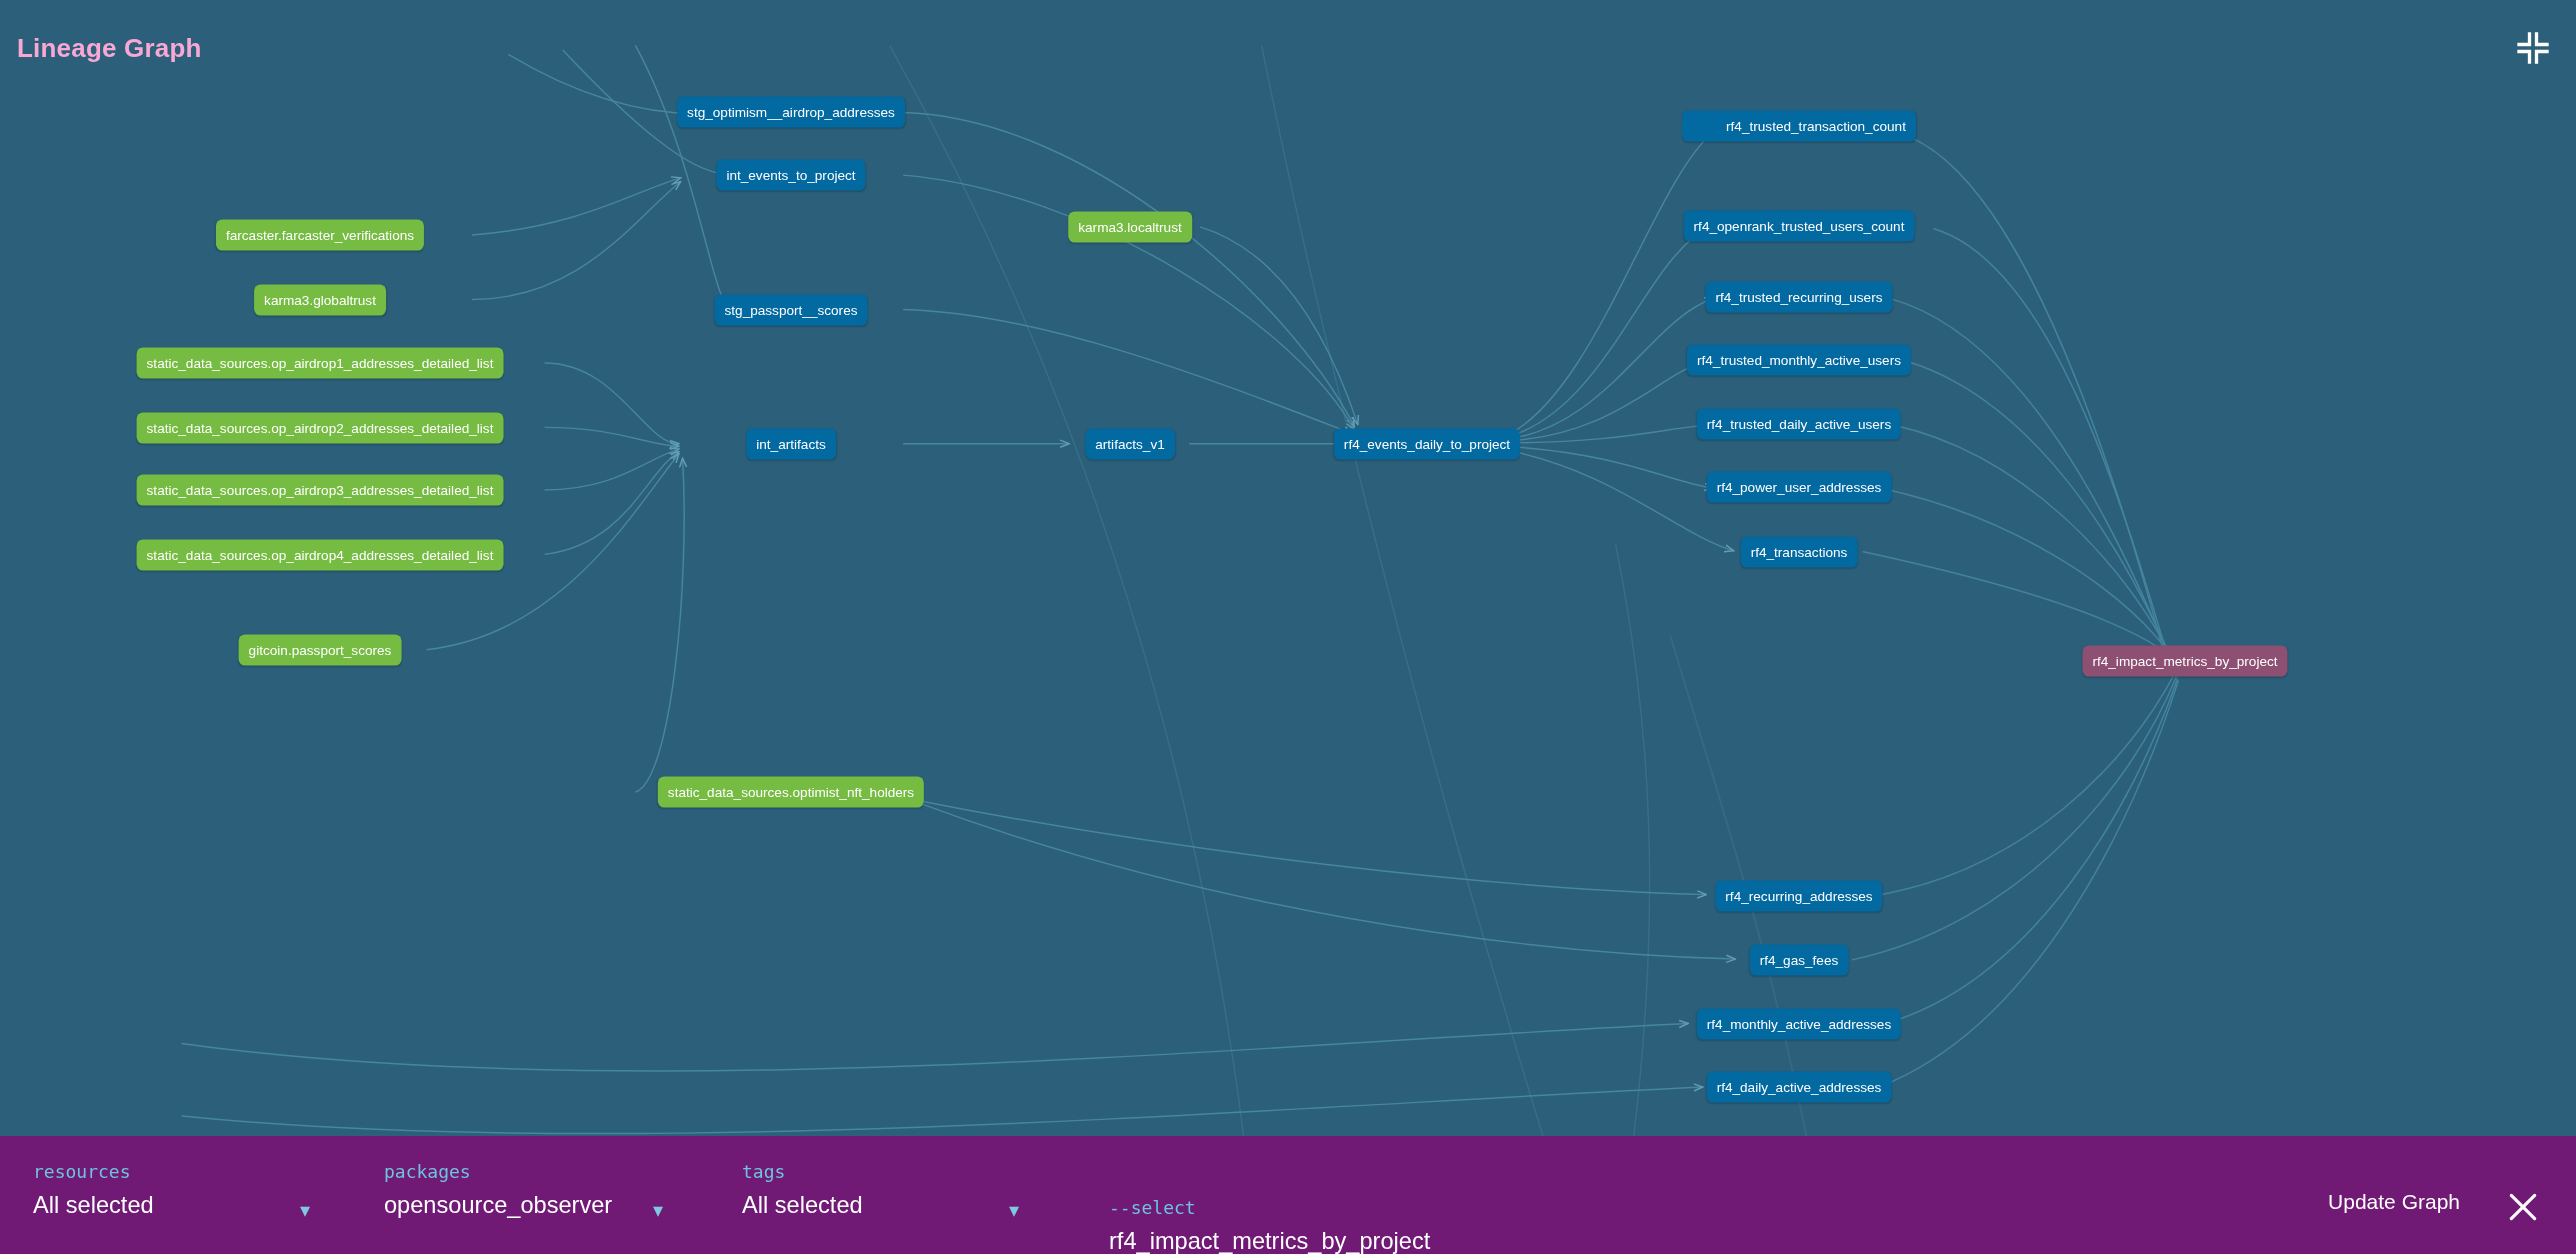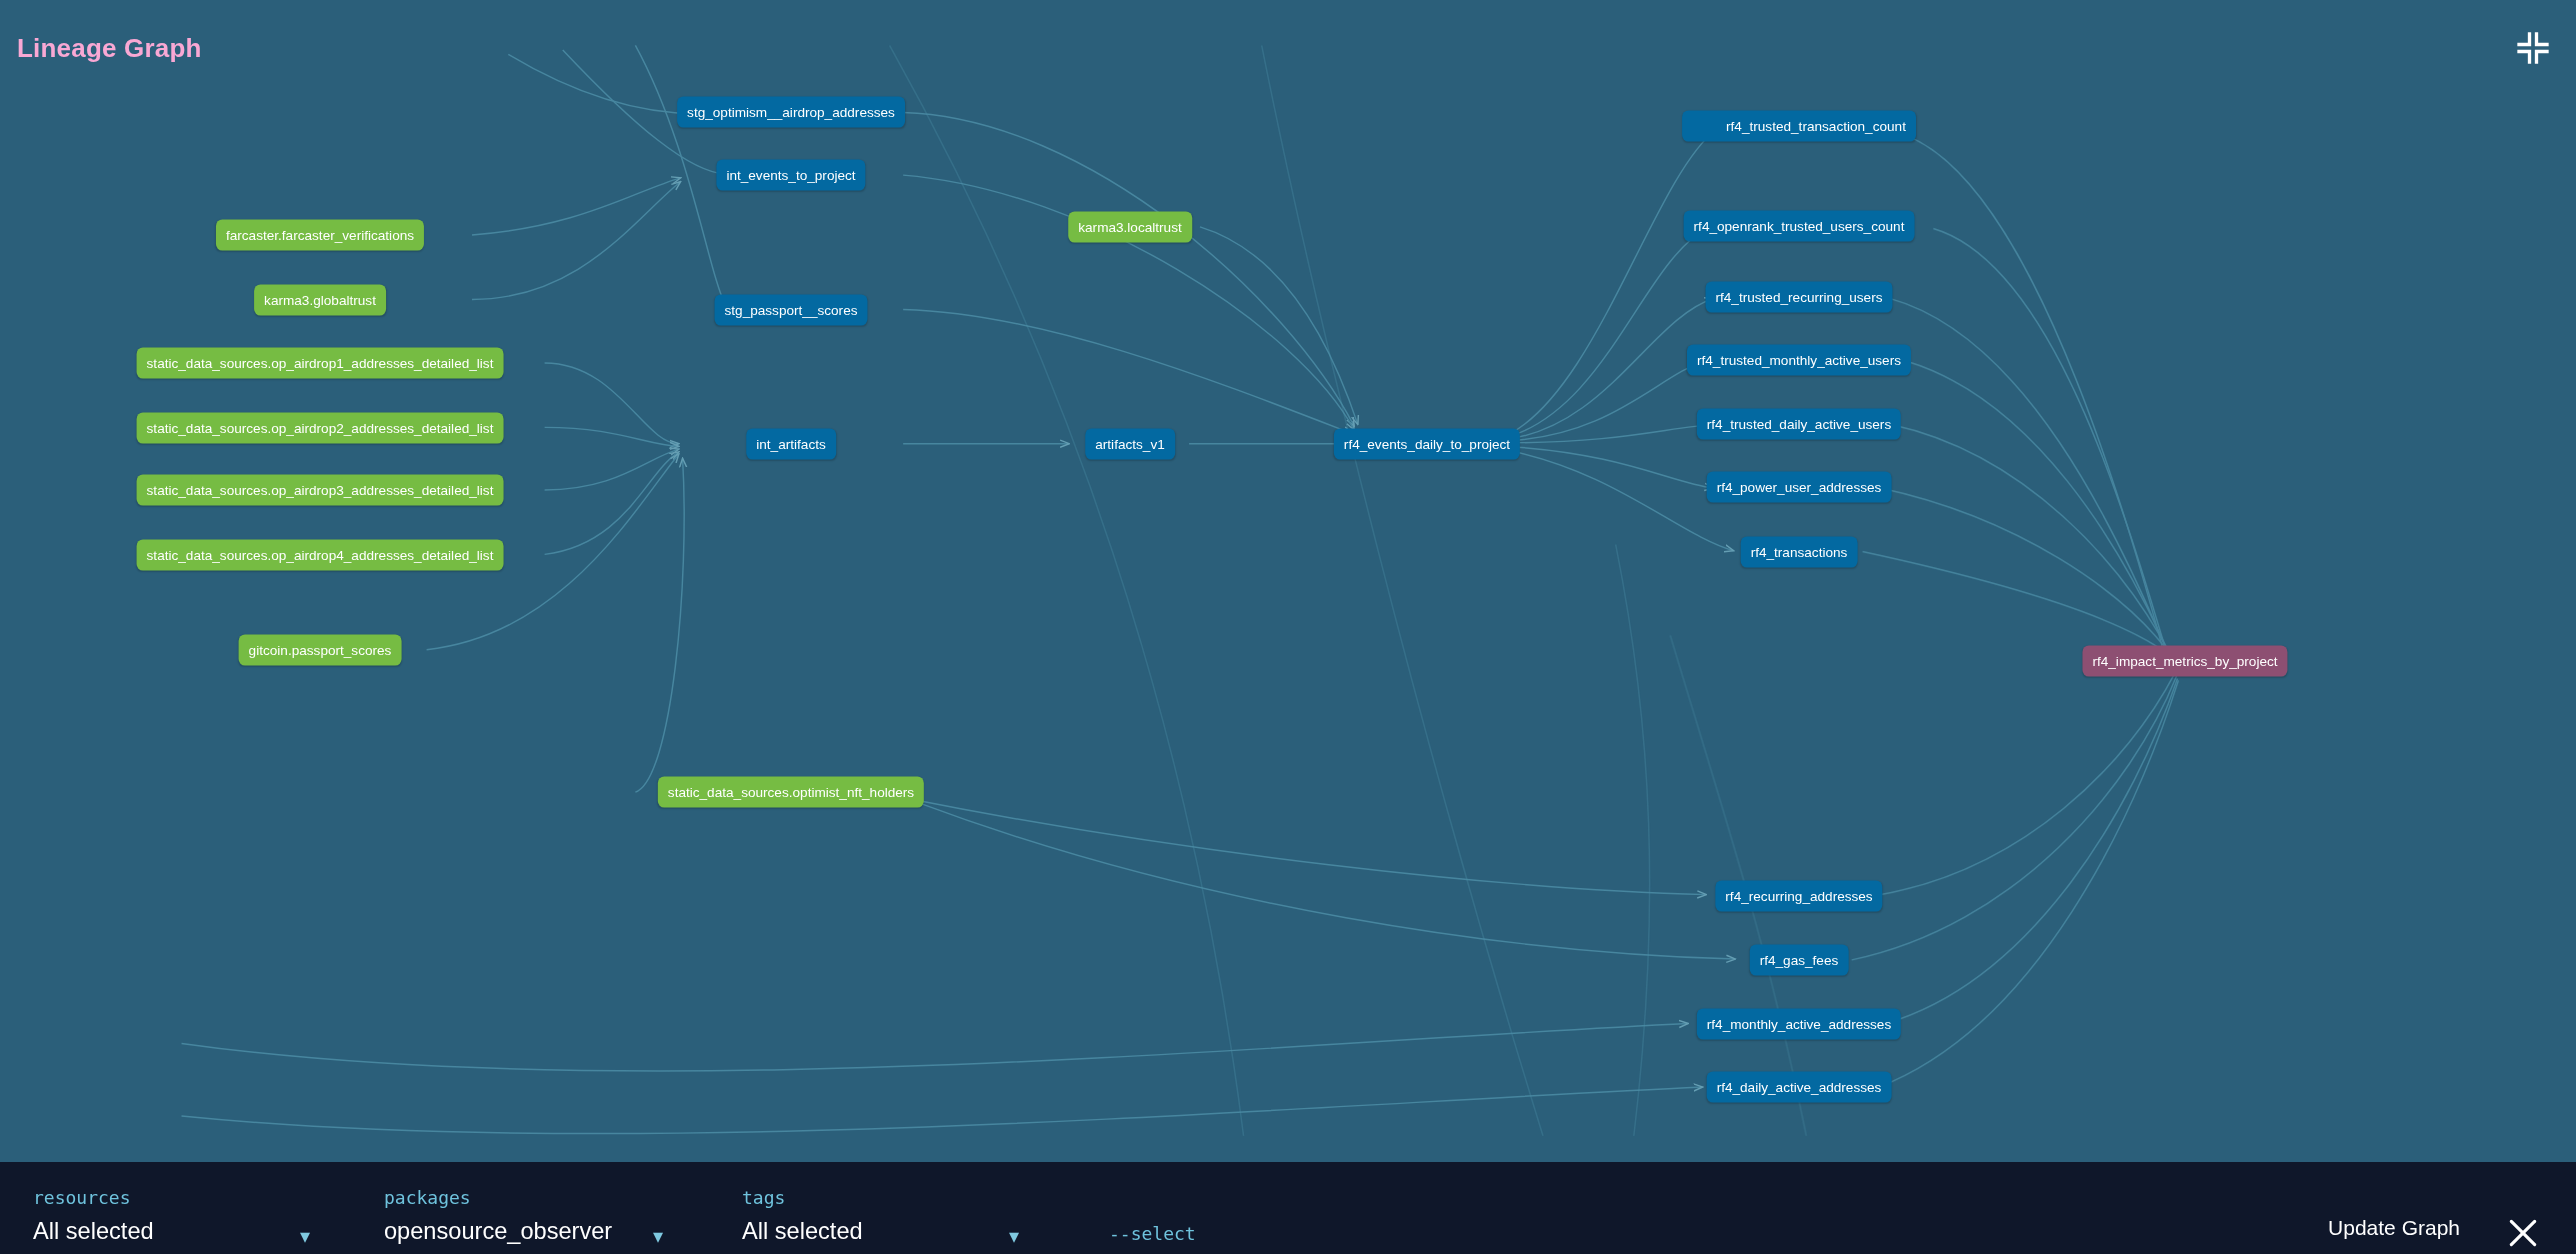--- a/index.html
+++ b/index.html
@@ -86,22 +86,22 @@
   .node.source   { background: #76bc43; }
   .node.model    { background: #0369a1; }
   .node.selected { background: #8d4f72; }
 
   
   #toolbar {
     position: absolute;
     left: 0;
     bottom: 0;
     width: 2576px;
-    height: 92px;
-    background: #0f172a;
+    height: 118px;
+    background: #701a75;
     z-index: 50;
   }
   .tb-field {
     position: absolute;
     top: 0;
     height: 118px;
   }
   .tb-label {
     position: absolute;
     top: 24.5px;
@@ -221,21 +221,21 @@
 
   <div class="node model" style="left: 791px; top: 112px;">stg_optimism__airdrop_addresses</div>
       <div class="node model" style="left: 791px; top: 175px;">int_events_to_project</div>
       <div class="node source" style="left: 320px; top: 235px;">farcaster.farcaster_verifications</div>
       <div class="node source" style="left: 1130px; top: 227px;">karma3.localtrust</div>
       <div class="node source" style="left: 320px; top: 300px;">karma3.globaltrust</div>
       <div class="node model" style="left: 791px; top: 310px;">stg_passport__scores</div>
       <div class="node source" style="left: 320px; top: 363px;">static_data_sources.op_airdrop1_addresses_detailed_list</div>
       <div class="node source" style="left: 320px; top: 428px;">static_data_sources.op_airdrop2_addresses_detailed_list</div>
       <div class="node model" style="left: 791px; top: 444px;">int_artifacts</div>
-      <div class="node model" style="left: 1130px; top: 444px;">artifacts_v1</div>
+      <div class="node model" style="left: 1130px; top: 444px; border-radius: 8px;">artifacts_v1</div>
       <div class="node model" style="left: 1427px; top: 444px;">rf4_events_daily_to_project</div>
       <div class="node source" style="left: 320px; top: 490px;">static_data_sources.op_airdrop3_addresses_detailed_list</div>
       <div class="node source" style="left: 320px; top: 555px;">static_data_sources.op_airdrop4_addresses_detailed_list</div>
       <div class="node source" style="left: 320px; top: 650px;">gitcoin.passport_scores</div>
       <div class="node source" style="left: 791px; top: 792px;">static_data_sources.optimist_nft_holders</div>
       <div class="node model" style="left: 1799px; top: 126px; padding-left: 44px;">rf4_trusted_transaction_count</div>
       <div class="node model" style="left: 1799px; top: 226px;">rf4_openrank_trusted_users_count</div>
       <div class="node model" style="left: 1799px; top: 297px;">rf4_trusted_recurring_users</div>
       <div class="node model" style="left: 1799px; top: 360px;">rf4_trusted_monthly_active_users</div>
       <div class="node model" style="left: 1799px; top: 424px;">rf4_trusted_daily_active_users</div>

